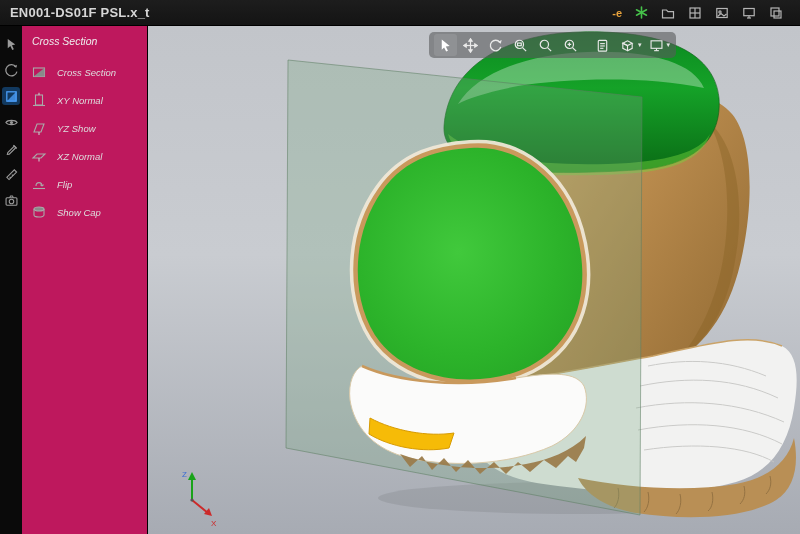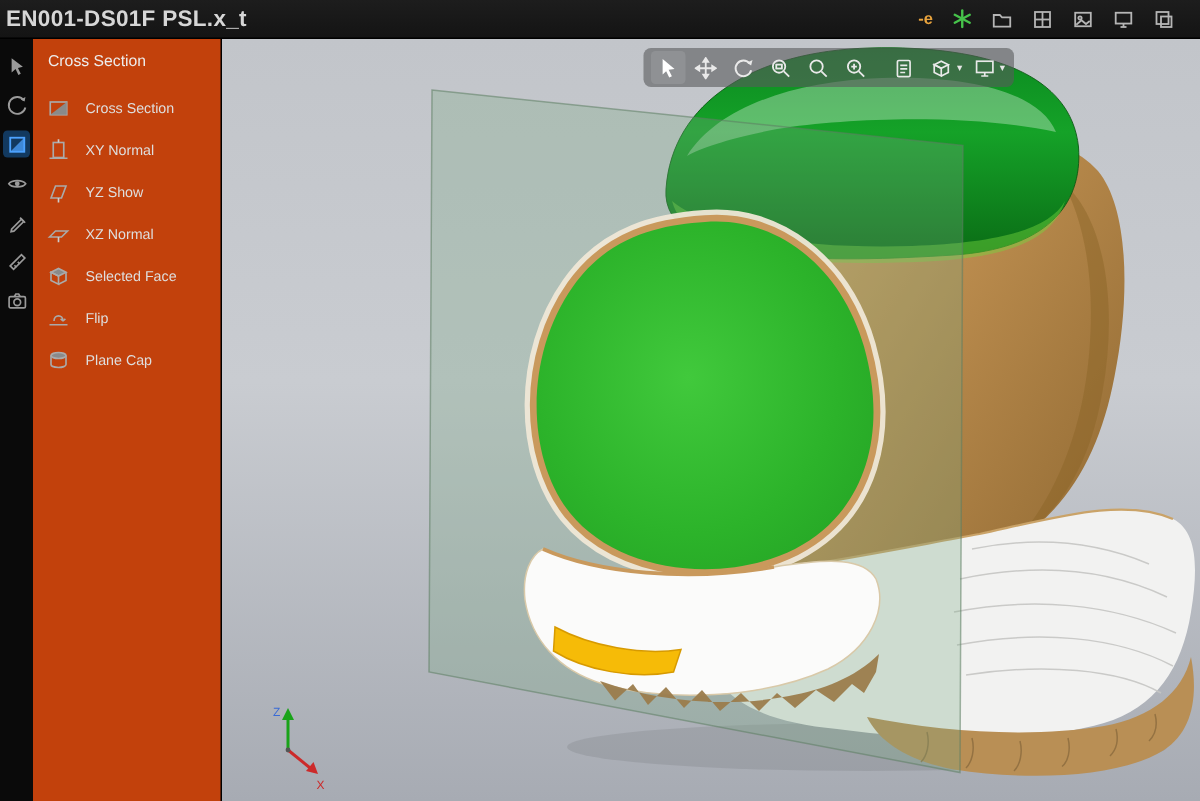--- a/index.html
+++ b/index.html
@@ -10,41 +10,41 @@
   }
   .app{position:relative;width:800px;height:534px;background:#111;}
 
   
   .titlebar{
     position:absolute;top:0;left:0;width:800px;height:26px;
     background:linear-gradient(#1d1d1d,#141414);
     display:flex;align-items:center;box-sizing:border-box;
     border-bottom:1px solid #000;
   }
-  .win-title{color:#d6d6d6;font-size:15px;font-weight:bold;margin-left:4px;letter-spacing:.2px;}
+  .win-title{color:#d6d6d6;font-size:13px;font-weight:bold;margin-left:10px;letter-spacing:.2px;}
   .tb-icons{margin-left:auto;display:flex;align-items:center;gap:11px;padding-right:16px;}
   .tb-e{color:#e8a33d;font-size:11px;font-weight:bold;}
   .tb-ic{display:flex;align-items:center;justify-content:center;width:16px;height:16px;}
   .tb-ic svg{display:block;}
 
   
   .body{position:absolute;top:26px;left:0;width:800px;height:508px;display:flex;}
 
   
   .iconstrip{
     width:22px;background:#0a0a0a;display:flex;flex-direction:column;
     align-items:center;padding-top:9px;gap:8px;flex:0 0 auto;
   }
   .strip-icon{width:18px;height:18px;border-radius:3px;display:flex;align-items:center;justify-content:center;}
   .strip-icon.active{background:#12395f;}
 
   
   .panel{
-    width:126px;background:#c2410c;flex:0 0 auto;display:flex;flex-direction:column;
-    box-sizing:border-box;border-right:1px solid #000;
+    width:126px;background:#be185d;flex:0 0 auto;display:flex;flex-direction:column;
+    box-sizing:border-box;border-right:1px solid #000;font-style:italic;
   }
   .panel-title{font-size:10.5px;color:#ededed;padding:9px 10px 11px 10px;}
   .panel-item{
     display:flex;align-items:center;gap:9px;padding:5px 8px;cursor:default;
   }
   .p-icon{width:18px;height:18px;flex:0 0 auto;display:flex;align-items:center;justify-content:center;}
   .p-label{font-size:9.5px;color:#dedede;white-space:nowrap;}
 
   
   .viewport{position:relative;flex:1;overflow:hidden;}
@@ -198,30 +198,20 @@
       <div class="panel-item">
         <span class="p-icon">
           <svg width="16" height="16" viewBox="0 0 16 16" fill="none" stroke="#aaa" stroke-width="1.1">
               <path d="M2,10 L6,6 L14,6 L10,10 Z"></path>
               <line x1="8" y1="10" x2="8" y2="13.5" stroke="#ccc"></line>
             </svg>
         </span>
         <span class="p-label">XZ Normal</span>
       </div>
 
-      <div class="panel-item">
-        <span class="p-icon">
-          <svg width="16" height="16" viewBox="0 0 16 16" fill="none" stroke="#aaa" stroke-width="1.1">
-              <path d="M3,5.5 L8,3 L13,5.5 L8,8 Z" fill="#8a8a8a"></path>
-              <path d="M3,5.5 V11 L8,13.5 V8 Z"></path>
-              <path d="M13,5.5 V11 L8,13.5"></path>
-            </svg>
-        </span>
-        <span class="p-label">Selected Face</span>
-      </div>
 
       <div class="panel-item">
         <span class="p-icon">
           <svg width="16" height="16" viewBox="0 0 16 16" fill="none" stroke="#aaa" stroke-width="1.1">
               <line x1="2" y1="12.5" x2="14" y2="12.5"></line>
               <path d="M5,10 C5,5.5 11,5.5 11,10"></path>
               <path d="M11,10 L9.4,8.6 M11,10 L12.6,8.6"></path>
             </svg>
         </span>
         <span class="p-label">Flip</span>
@@ -229,21 +219,21 @@
 
 
 
       <div class="panel-item">
         <span class="p-icon">
           <svg width="16" height="16" viewBox="0 0 16 16" fill="none" stroke="#aaa" stroke-width="1.1">
               <ellipse cx="8" cy="5" rx="5" ry="2" fill="#8a8a8a"></ellipse>
               <path d="M3,5 V11 C3,12.1 5.2,13 8,13 C10.8,13 13,12.1 13,11 V5"></path>
             </svg>
         </span>
-        <span class="p-label">Plane Cap</span>
+        <span class="p-label">Show Cap</span>
       </div>
     </div>
 
     <div class="viewport">
 
       <svg class="scene" width="652" height="508" viewBox="0 0 652 508">
         <defs>
           <linearGradient id="bgGrad" x1="0" y1="0" x2="0" y2="1">
             <stop offset="0" stop-color="#c2c5ca"></stop>
             <stop offset="0.45" stop-color="#c9ccd1"></stop>

